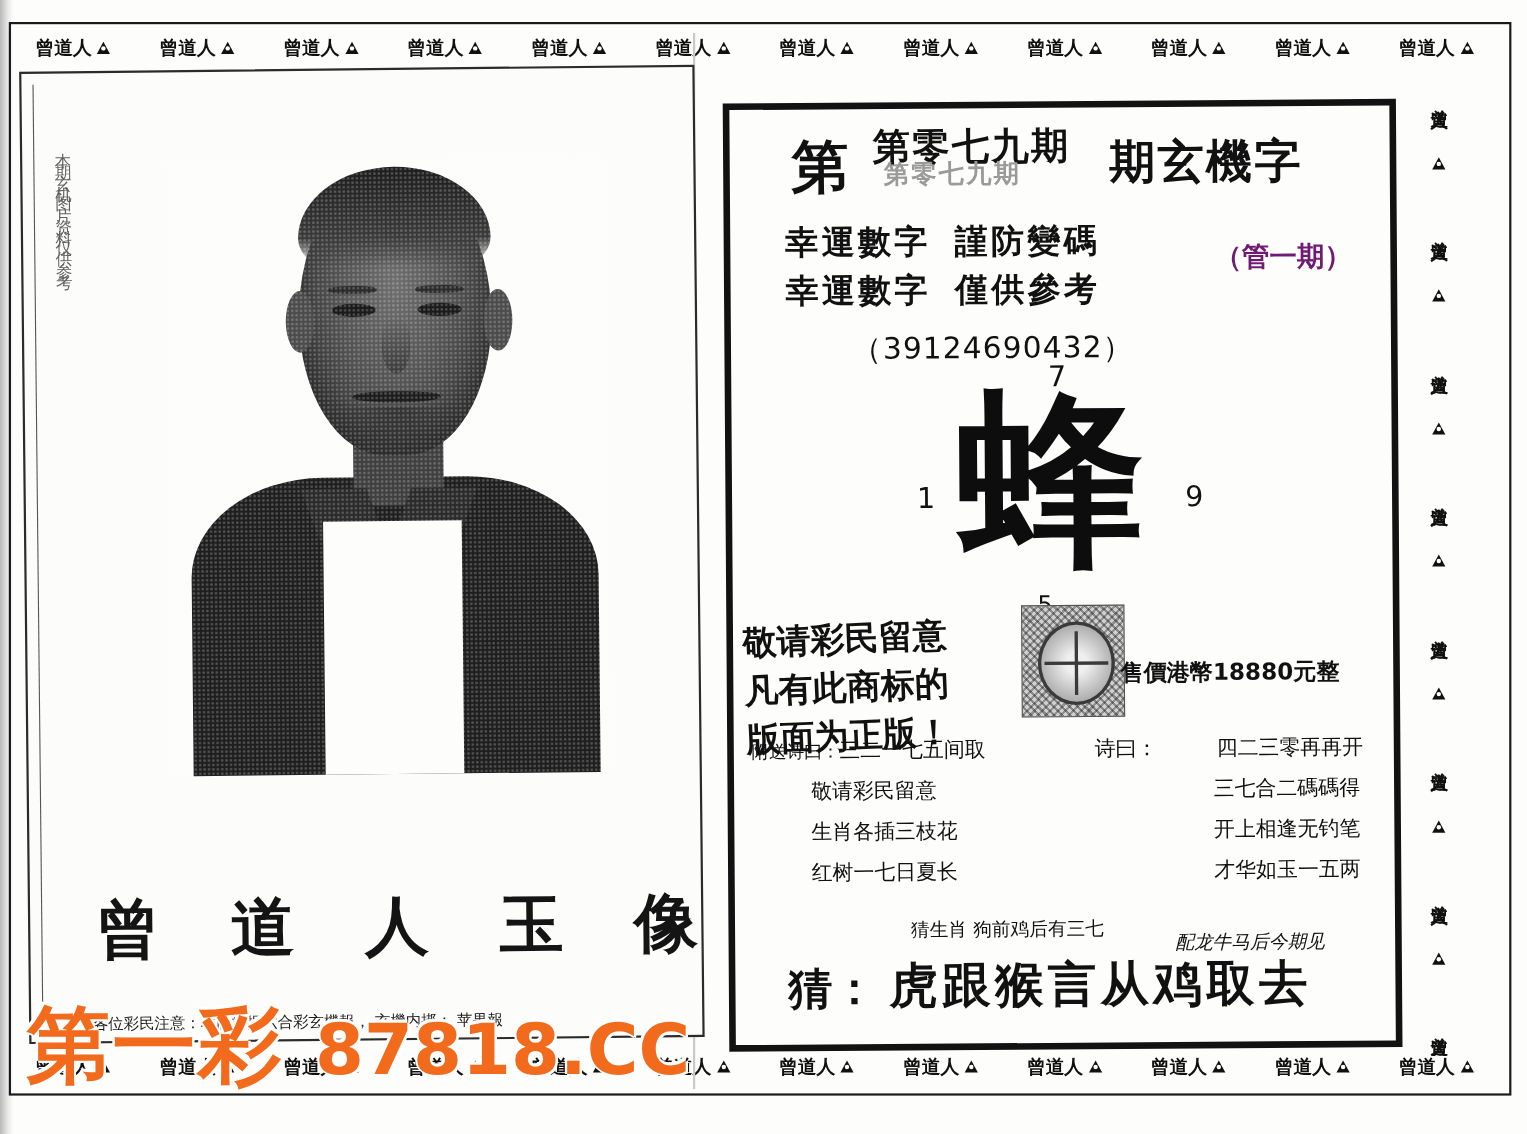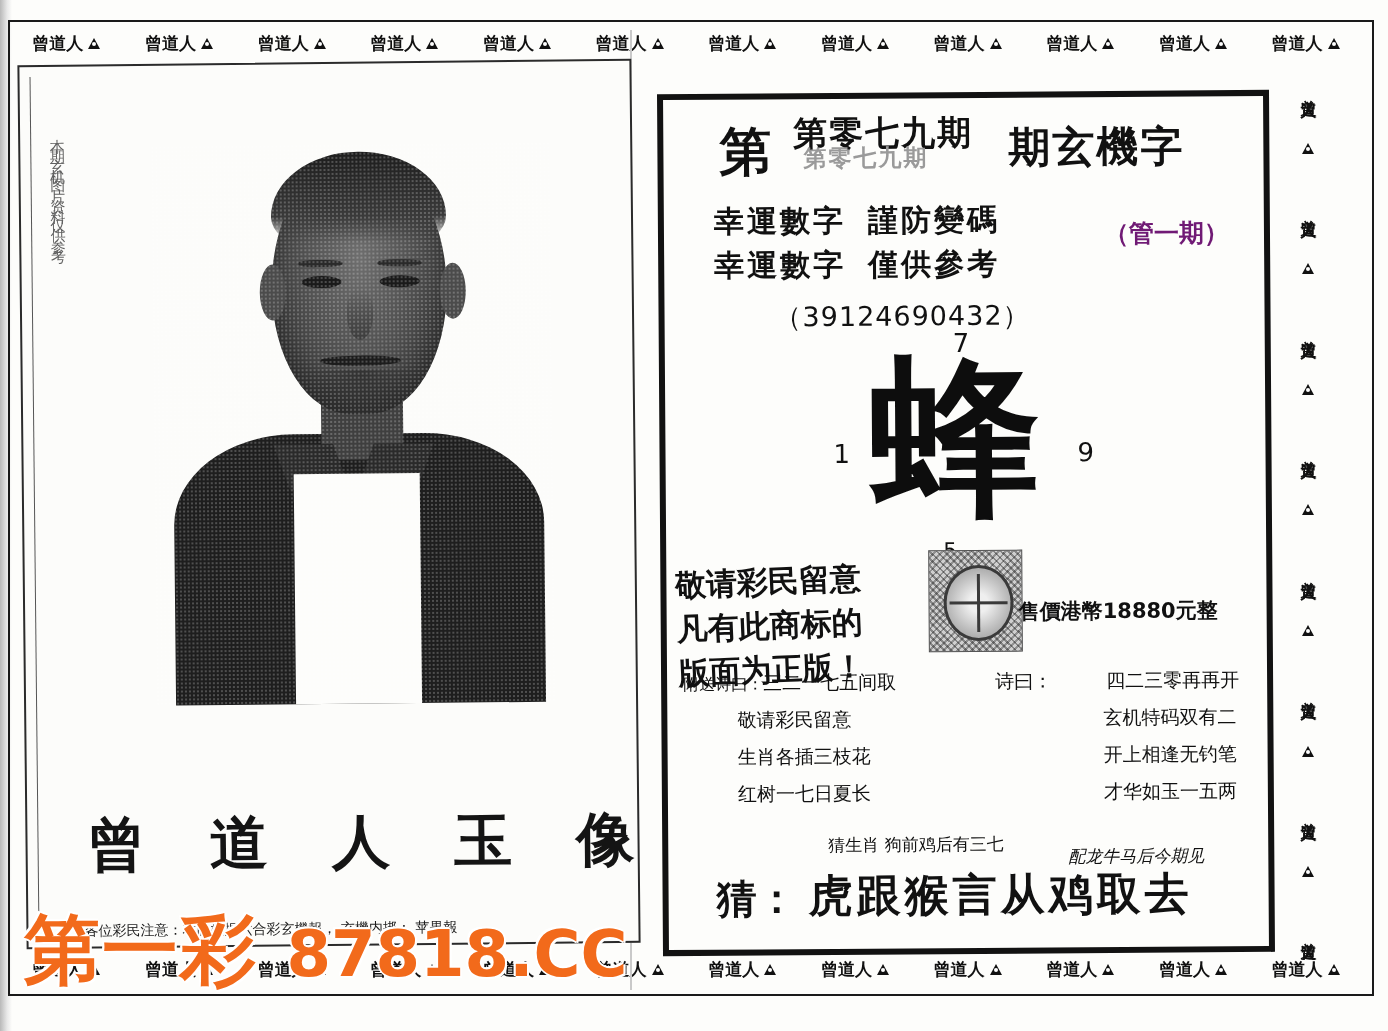--- a/index.html
+++ b/index.html
@@ -650,21 +650,21 @@
 
       <div class="poem-left">
         <div><span class="lead">附送诗曰：</span><span>三二一七五间取</span></div>
         <div><span class="ind"></span><span>敬请彩民留意</span></div>
         <div><span class="ind"></span><span>生肖各插三枝花</span></div>
         <div><span class="ind"></span><span>红树一七日夏长</span></div>
       </div>
 
       <div class="poem-right">
         <div><span>诗曰：</span><span class="ind"></span><span>四二三零再再开</span></div>
-        <div><span class="ind"></span><span class="ind"></span><span>玄机特码双有二</span></div>
+        <div><span class="ind"></span><span class="ind"></span><span>三七合二碼碼得</span></div>
         <div><span class="ind"></span><span class="ind"></span><span>开上相逢无钓笔</span></div>
         <div><span class="ind"></span><span class="ind"></span><span>才华如玉一五两</span></div>
       </div>
 
       <div class="zodiac-hint">猜生肖   狗前鸡后有三七</div>
       <div class="pair-hint">配龙牛马后今期见</div>
 
       <div class="guess-label">猜：</div>
       <div class="guess-text">虎跟猴言从鸡取去</div>
     </div>

